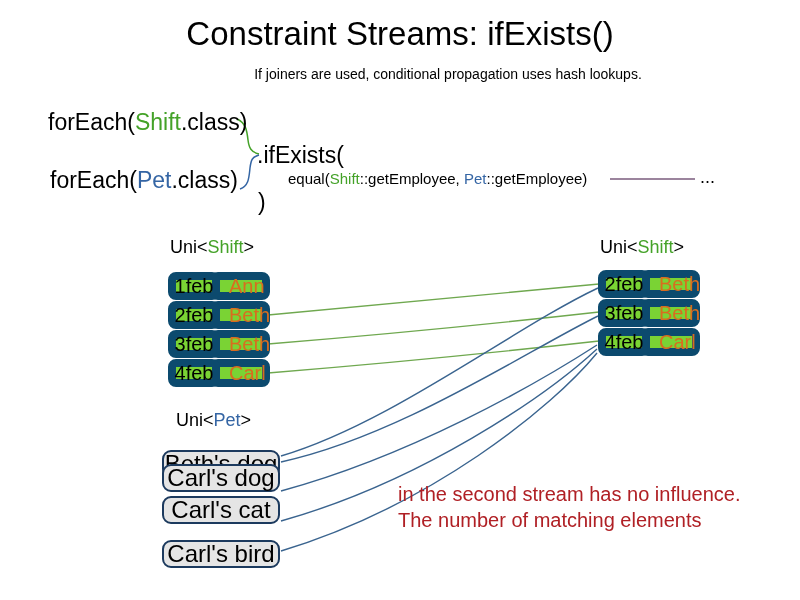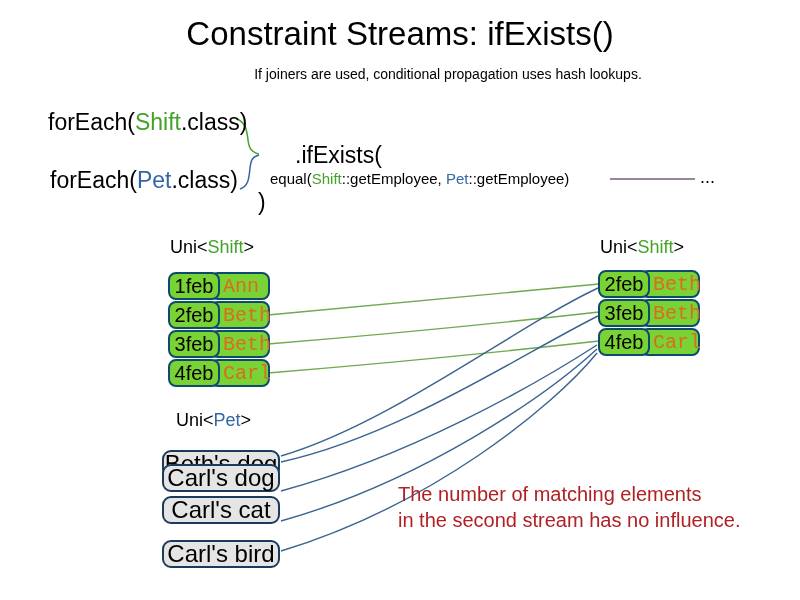--- a/index.html
+++ b/index.html
@@ -13,24 +13,24 @@
 
   .code { white-space:nowrap; font-size:23px; z-index:3; }
   .code-small { font-size:15px; }
   .shift-cls { color:#44a228; }
   .pet-cls { color:#3465a4; }
   .ellipsis { font-size:18px; z-index:3; }
 
   .uni-label { font-size:18px; white-space:nowrap; z-index:3; }
 
   .srow { position:absolute; width:102px; height:28px; z-index:2; }
-  .cell { position:absolute; box-sizing:border-box; border:2px solid #0c4a6e; border-radius:8px;
+  .cell { position:absolute; box-sizing:border-box; border:8px solid #0c4a6e; border-radius:8px;
           background:#7ad334; display:flex; align-items:center; height:28px; top:0; }
   .date-cell { left:0; width:52px; justify-content:center; font-size:20px; color:#000; z-index:3; }
-  .name-cell { left:42px; right:0; padding-left:11px; font-size:20px; color:#d96c1f; z-index:2;font-family:Liberation Mono, monospace; }
+  .name-cell { left:42px; right:0; padding-left:11px; font-size:20px; color:#d96c1f; z-index:2; }
 
   .pet-box { position:absolute; left:162px; width:118px; height:28px; box-sizing:border-box;
              border:2px solid #1c3a5e; border-radius:9px; background:#e5e5e5;
              display:flex; align-items:center; justify-content:center;
              font-size:24px; color:#000; z-index:2; }
 
   .note { left:398px; top:481px; font-size:20px; line-height:26px; color:#b02025; z-index:3; }
 
   svg.wires { position:absolute; left:0; top:0; z-index:1; }
 </style>
@@ -55,23 +55,23 @@
   <path d="M281,551 C430,506 552,408 597,353" fill="none" stroke-width="1.4" stroke="#3a648f"></path>
 </svg>
 
 <div class="abs title">Constraint Streams: ifExists()</div>
 <div class="abs subtitle">If joiners are used, conditional propagation uses hash lookups.</div>
 
 <div class="abs code" style="left:48px; top:109px;"><span>forEach(</span><span class="shift-cls">Shift</span><span>.class)</span></div>
 
 <div class="abs code" style="left:50px; top:167px;"><span>forEach(</span><span class="pet-cls">Pet</span><span>.class)</span></div>
 
-<div class="abs code" style="left:257px; top:142px;margin-left:38px;">.ifExists(</div>
+<div class="abs code" style="left:257px; top:142px;">.ifExists(</div>
 
-<div class="abs code code-small" style="left:270px; top:170px;"><span>equal(</span><span class="shift-cls">Shift</span><span>::getEmployee, </span><span class="pet-cls">Pet</span><span>::getEmployee)</span></div>
+<div class="abs code code-small" style="left:288px; top:170px;"><span>equal(</span><span class="shift-cls">Shift</span><span>::getEmployee, </span><span class="pet-cls">Pet</span><span>::getEmployee)</span></div>
 
 <div class="abs code" style="left:258px; top:189px;">)</div>
 
 <div class="abs ellipsis" style="left:700px; top:167px;">...</div>
 
 <div class="abs uni-label" style="left:170px; top:237px;"><span>Uni&lt;</span><span class="shift-cls">Shift</span><span>&gt;</span></div>
 
 <div class="srow" style="left:168px; top:272px;">
   <div class="cell name-cell">Ann</div>
   <div class="cell date-cell">1feb</div>
@@ -105,15 +105,15 @@
 </div>
 
 <div class="abs uni-label" style="left:176px; top:410px;"><span>Uni&lt;</span><span class="pet-cls">Pet</span><span>&gt;</span></div>
 
 <div class="pet-box" style="top:450px;">Beth's dog</div>
 <div class="pet-box" style="top:464px;">Carl's dog</div>
 <div class="pet-box" style="top:496px;">Carl's cat</div>
 <div class="pet-box" style="top:540px;text-align:right;">Carl's bird</div>
 
 <div class="abs note">
+  <div>in the second stream has no influence.</div>
   <div>The number of matching elements</div>
-  <div>in the second stream has no influence.</div>
 </div>
 
 </body></html>

